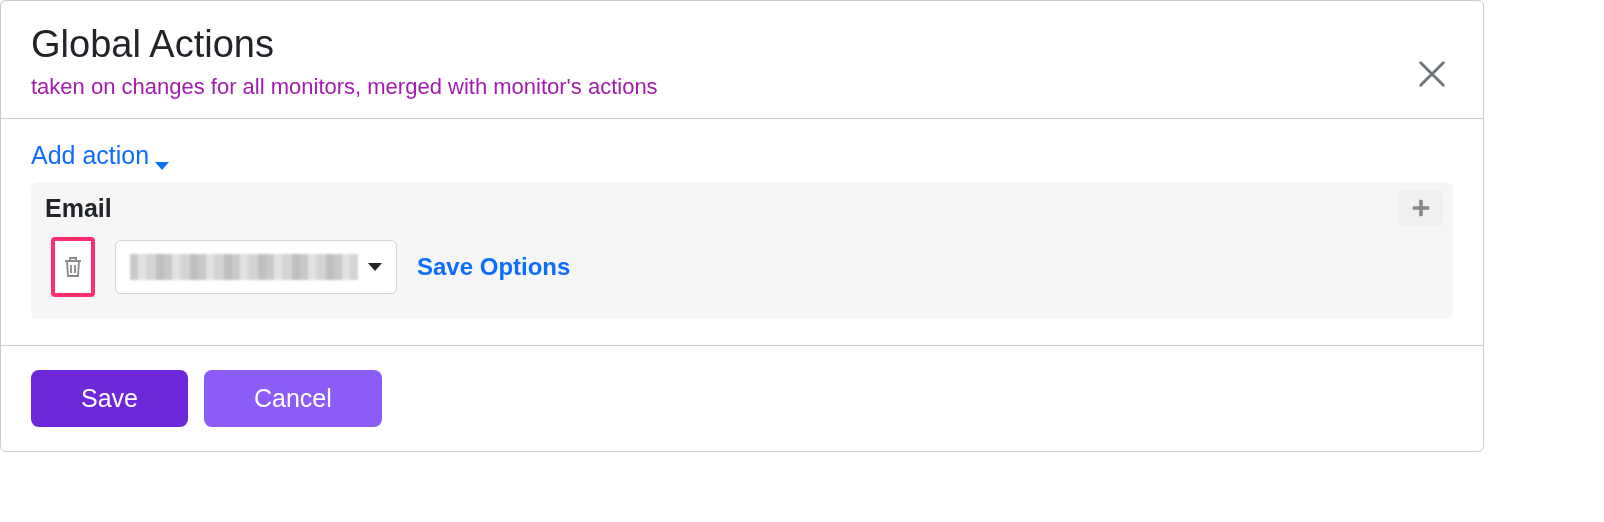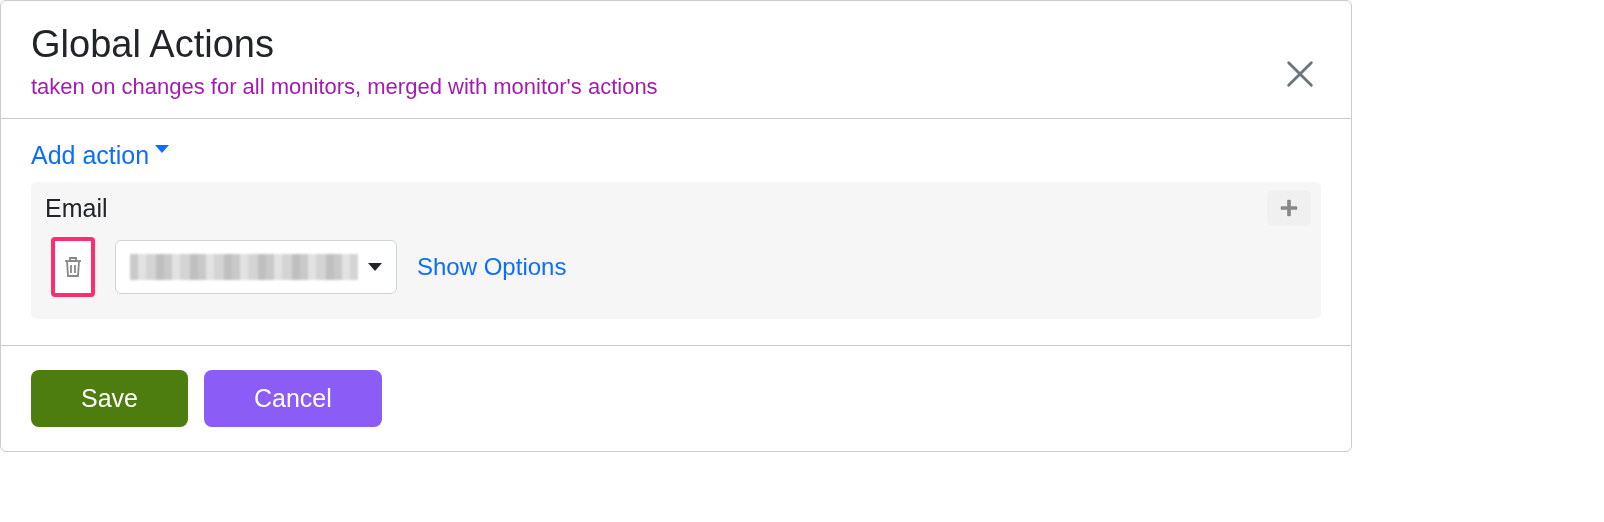--- a/index.html
+++ b/index.html
@@ -8,21 +8,21 @@
       padding: 0;
     }
     body {
       font-family: -apple-system, BlinkMacSystemFont, "Segoe UI", Helvetica, Arial, sans-serif;
       background: #fff;
       color: #212529;
     }
     .panel {
       border: 1px solid #ccc;
       border-radius: 6px;
-      width: 1352px;
+      width: 1484px;
       margin: 0;
       background: #fff;
       position: relative;
     }
     .header {
       padding: 22px 30px 18px 30px;
       border-bottom: 1px solid #ccc;
       position: relative;
     }
     .header h1 {
@@ -51,38 +51,39 @@
     }
     .body {
       padding: 22px 30px 26px 30px;
       border-bottom: 1px solid #ccc;
     }
     .add-action {
       color: #0d6efd;
       font-size: 25px;
       cursor: pointer;
       display: inline-flex;
-      align-items: flex-start;
+      align-items: flex-end;
       gap: 6px;
       margin-bottom: 12px;
     }
     .add-action .caret {
       display: inline-block;
       width: 0;
       height: 0;
       border-left: 7px solid transparent;
       border-right: 7px solid transparent;
       border-top: 8px solid #0d6efd;
       margin-top: 4px;
     }
     .action-card {
       background: #f6f6f6;
       border-radius: 6px;
       padding: 12px 18px 22px 14px;
       position: relative;
+      font-weight: bold;
     }
     .action-card-title {
       font-size: 25px;
       color: #212529;
       padding-bottom: 14px;
     }
     .plus-btn {
       position: absolute;
       top: 8px;
       right: 10px;
@@ -165,21 +166,21 @@
     }
     .btn {
       border: none;
       border-radius: 8px;
       font-size: 25px;
       padding: 14px 50px;
       cursor: pointer;
       font-family: inherit;
     }
     .btn-primary {
-      background: #4d7c0f;
+      background: #6d28d9;
       color: #fff;
     }
     .btn-secondary {
       background: #8b5cf6;
       color: #fff;
     }
   </style>
 </head>
 <body>
 
@@ -221,21 +222,21 @@
             <line x1="10" y1="10" x2="10" y2="18"></line>
             <line x1="14" y1="10" x2="14" y2="18"></line>
           </svg>
         </div>
 
         <div class="select-box">
           <div class="redacted"></div>
           <span class="caret"></span>
         </div>
 
-        <div class="show-options">Show Options</div>
+        <div class="show-options">Save Options</div>
       </div>
     </div>
   </div>
 
   <div class="footer">
     <button class="btn btn-primary">Save</button>
     <button class="btn btn-secondary">Cancel</button>
   </div>
 
 </div>

